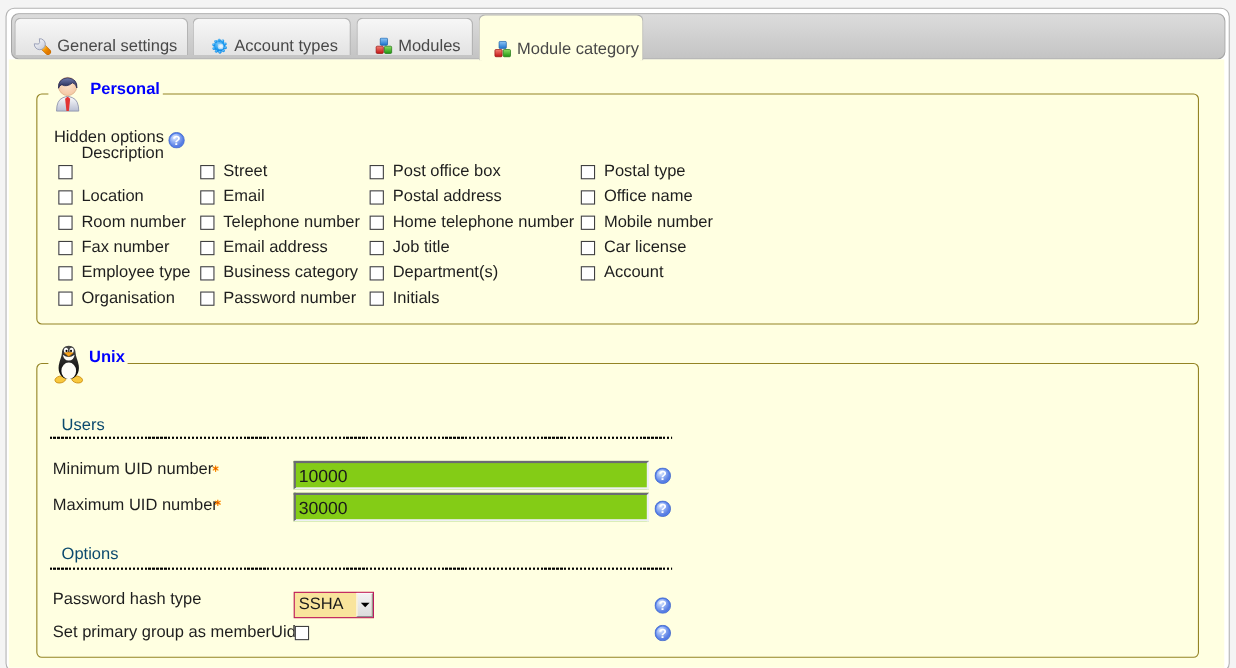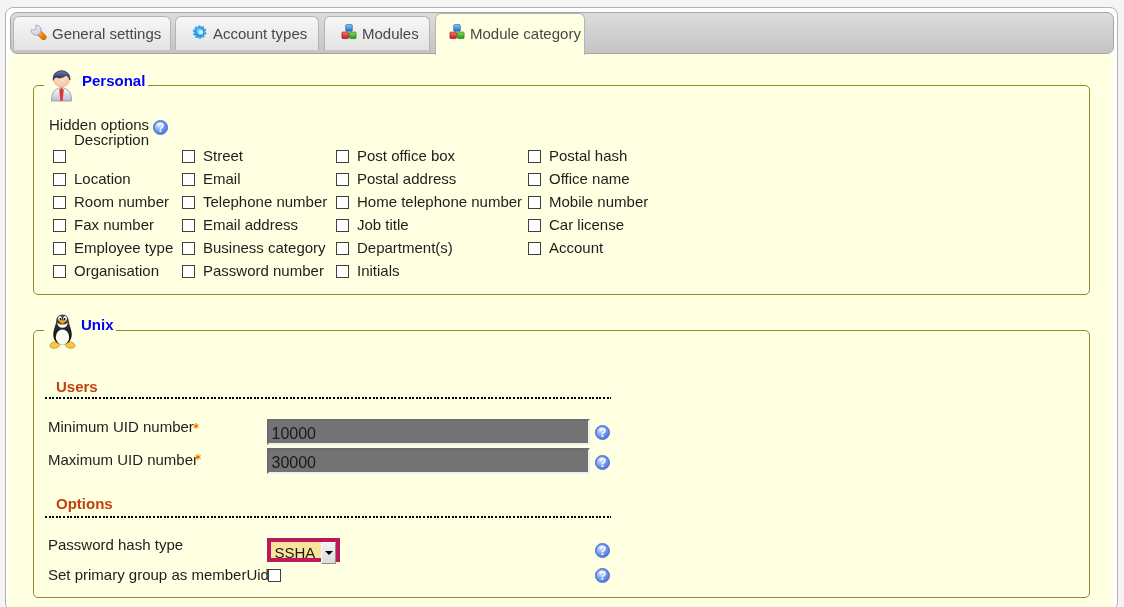--- a/index.html
+++ b/index.html
@@ -3,33 +3,33 @@
 <style>
 *{margin:0;padding:0;box-sizing:border-box}
 html,body{width:1124px;height:607px;overflow:hidden;background:#f4f4f4;
  font-family:"Liberation Sans",sans-serif;font-size:15px;color:#1e1e1e}
 .abs{position:absolute}
 .frame{position:absolute;left:5px;top:7px;width:1113px;height:604px;background:#fff;
  border:1px solid #b3b3b3;border-radius:8px}
 .tabbar{position:absolute;left:10px;top:12px;width:1104px;height:42px;
  background:linear-gradient(#dcdcdc,#c4c4c4);border:1px solid #a5a5a5;border-radius:7px}
 .panel{position:absolute;left:8px;top:54px;width:1105px;height:553px;background:#ffffe1}
-.tab{position:absolute;display:flex;align-items:center;gap:5px;padding-left:16px;
+.tab{position:absolute;display:flex;align-items:flex-end;gap:5px;padding-left:16px;
  top:16px;height:34px;background:linear-gradient(#f7f7f7,#e3e3e3);
  border:1px solid #b4b4b4;border-bottom:none;border-radius:6px 6px 0 0;color:#484848}
 .tab svg{margin-top:-3px}
 .tab.active{top:13px;height:42px;padding-bottom:2px;background:#ffffe1;z-index:5}
 .fs{position:absolute;border:1px solid #948424;border-radius:5px}
 .lgbg{position:absolute;background:#ffffe1}
 .lgtx{position:absolute;font-weight:bold;color:#0000fe;line-height:17px}
 .cb{position:absolute;width:13px;height:13px;background:#fff;border:1px solid #404040}
 .lbl{position:absolute;line-height:17px;white-space:nowrap}
-.hd{position:absolute;font-weight:bold;line-height:17px;padding-left:11px;width:565px;color:#c2410c}
+.hd{position:absolute;font-weight:normal;line-height:17px;padding-left:11px;width:565px;color:#0c4a6e}
 .dots{position:absolute;width:566px;height:2px;background:repeating-linear-gradient(90deg,#000 0 2px,rgba(0,0,0,0) 2px 3.6px)}
-.inp{position:absolute;width:323px;height:26px;background:#737373;
+.inp{position:absolute;width:323px;height:26px;background:#84cc16;
  border:2px solid;border-color:#6b6b73 #eef0f4 #eef0f4 #6b6b73;
  font-size:16px;line-height:22px;padding:2px 0 0 2.5px;color:#1a1a1a}
 </style></head><body>
 <div class="frame"></div>
 <div class="tabbar"></div>
 <div class="panel"></div>
 
 <div class="tab" style="left:13px;width:158px">
     <svg width="17" height="17" viewBox="0 0 17 17" style="margin-top:-5px">
 <defs>
@@ -190,21 +190,21 @@
 <div class="lbl" style="left:357px;top:170px">Postal address</div>
 <div class="cb" style="left:336px;top:196px"></div>
 <div class="lbl" style="left:357px;top:193px">Home telephone number</div>
 <div class="cb" style="left:336px;top:219px"></div>
 <div class="lbl" style="left:357px;top:216px">Job title</div>
 <div class="cb" style="left:336px;top:242px"></div>
 <div class="lbl" style="left:357px;top:239px">Department(s)</div>
 <div class="cb" style="left:336px;top:265px"></div>
 <div class="lbl" style="left:357px;top:262px">Initials</div>
 <div class="cb" style="left:528px;top:150px"></div>
-<div class="lbl" style="left:549px;top:147px">Postal hash</div>
+<div class="lbl" style="left:549px;top:147px">Postal type</div>
 <div class="cb" style="left:528px;top:173px"></div>
 <div class="lbl" style="left:549px;top:170px">Office name</div>
 <div class="cb" style="left:528px;top:196px"></div>
 <div class="lbl" style="left:549px;top:193px">Mobile number</div>
 <div class="cb" style="left:528px;top:219px"></div>
 <div class="lbl" style="left:549px;top:216px">Car license</div>
 <div class="cb" style="left:528px;top:242px"></div>
 <div class="lbl" style="left:549px;top:239px">Account</div>
 <div class="fs" style="left:33px;top:330px;width:1057px;height:268px"></div>
 <div class="lgbg" style="left:44px;top:314px;width:72px;height:34px"></div>
@@ -269,21 +269,21 @@
         <stop offset="1" stop-color="#3f66d8"></stop>
 </radialGradient>
     </defs>
 <circle cx="7.5" cy="7.5" r="7.1" fill="#5581ee" stroke="#3c62c4" stroke-width="0.7"></circle>
 <circle cx="7.5" cy="7.5" r="5.9" fill="url(#hg595_455)"></circle>
 <text x="7.6" y="11.8" text-anchor="middle" font-family="Liberation Sans, sans-serif" font-size="12" font-weight="bold" fill="#fff">?</text>
 </svg>
 <div class="hd" style="left:45px;top:495px">Options</div>
 <div class="dots" style="left:45px;top:516px"></div>
 <div class="lbl" style="left:48px;top:536px">Password hash type</div>
-<div class="abs" style="left:267px;top:538px;width:73px;height:24px;border:4px solid #be185d;background:#f9e49c">
+<div class="abs" style="left:267px;top:538px;width:73px;height:24px;border:1px solid #be185d;background:#f9e49c">
 <div class="abs" style="left:3.5px;top:2px;font-size:15px;color:#1a1a1a">SSHA</div>
 <div class="abs" style="right:0;top:0;width:15px;height:22px;background:linear-gradient(#f2f2f2,#dcdcdc);
  border:1px solid;border-color:#fafafa #8f8f8f #8f8f8f #fafafa">
 <div class="abs" style="left:2.5px;top:8px;width:0;height:0;border:4px solid rgba(0,0,0,0);border-top:4.5px solid #000;border-bottom:none"></div>
 </div>
   </div>
 <svg class="abs" style="left:595px;top:543px" width="15" height="15" viewBox="0 0 15 15">
 <defs>
       <radialGradient id="hg595_543" cx="0.35" cy="0.3" r="0.85">
 <stop offset="0" stop-color="#e4edff"></stop>

